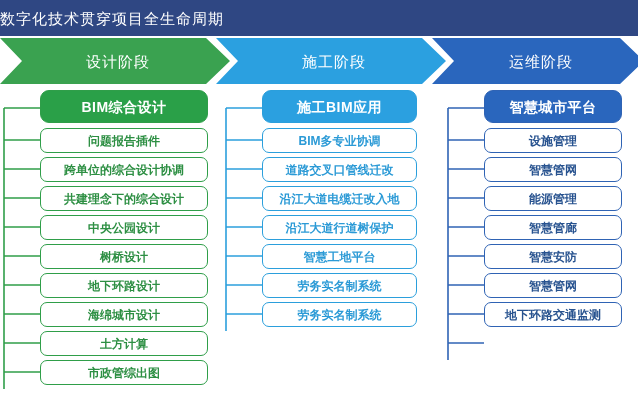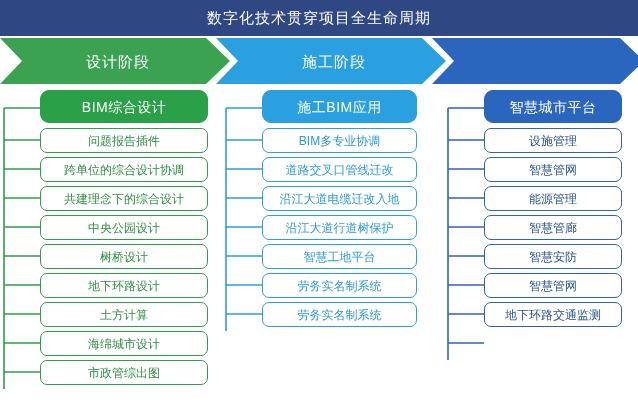--- a/index.html
+++ b/index.html
@@ -8,21 +8,21 @@
     background:#ffffff;
     font-family:"Liberation Sans","DejaVu Sans",sans-serif;
     -webkit-font-smoothing:antialiased;
   }
   #root{position:relative;width:638px;height:400px;background:#fff;}
 
   
   .title-bar{
     position:absolute;left:0;top:0;width:638px;height:36px;
     background:#2f4783;
-    display:flex;align-items:center;justify-content:center;font-family:Liberation Serif, serif;
+    display:flex;align-items:center;
   }
   .title-bar .title-text{
     color:#ffffff;font-size:15px;letter-spacing:1px;line-height:1;
     white-space:nowrap;
   }
 
   
   .phase-band{
     position:absolute;left:0;top:38px;width:638px;height:30px;border-radius:14px;
   }
@@ -74,21 +74,21 @@
   
   .col-green .node{border:1.4px solid #2f9e49;color:#2d8f43;}
   .col-green .node.head{background:#2aa048;color:#fff;}
   
   .col-blue .node{border:1.4px solid #2b9fdc;color:#2b9ad6;}
   .col-blue .node.head{background:#2ba0e0;color:#fff;}
   
   .col-navy .node{border:1.4px solid #2f63b4;color:#27528f;}
   .col-navy .node.head{background:#2a66bd;color:#fff;}
 
-  .node .node-label{pointer-events:none;}
+  .node .node-label{pointer-events:none;font-weight:bold;}
 </style>
 </head>
 <body>
 
 <div id="root">
 
   <div class="title-bar">
     <span class="title-text">数字化技术贯穿项目全生命周期</span>
   </div>
 
@@ -105,20 +105,21 @@
       <svg class="arrow-shape" viewBox="0 0 230 46" preserveAspectRatio="none">
         <polygon points="0,0 206,0 230,23 206,46 0,46 22,23" fill="#2ba0e0"></polygon>
       </svg>
       <span class="phase-label">施工阶段</span>
     </div>
 
     <div class="phase-arrow ph3">
       <svg class="arrow-shape" viewBox="0 0 212 46" preserveAspectRatio="none">
         <polygon points="0,0 188,0 212,23 188,46 0,46 22,23" fill="#2a66bd"></polygon>
       </svg>
+      <span class="phase-label">运维阶段</span>
     </div>
 
   </div>
 
   <div class="column col-green">
     <svg class="spine-svg" width="210" height="305">
       <g stroke="#2f9e49" stroke-width="1.6" fill="none">
         <line x1="4" y1="18" x2="4" y2="299"></line>
         <line x1="4" y1="18" x2="40" y2="18"></line>
         <line x1="4" y1="50" x2="40" y2="50"></line>
@@ -148,24 +149,24 @@
       <div class="node">
           <span class="node-label">中央公园设计</span>
         </div>
       <div class="node">
           <span class="node-label">树桥设计</span>
         </div>
       <div class="node">
           <span class="node-label">地下环路设计</span>
         </div>
       <div class="node">
+          <span class="node-label">海绵城市设计</span>
+        </div>
+      <div class="node">
           <span class="node-label">土方计算</span>
-        </div>
-      <div class="node">
-          <span class="node-label">海绵城市设计</span>
         </div>
       <div class="node">
           <span class="node-label">市政管综出图</span>
         </div>
     </div>
   </div>
 
   <div class="column col-blue">
     <svg class="spine-svg" width="200" height="250">
       <g stroke="#2b9fdc" stroke-width="1.6" fill="none">

